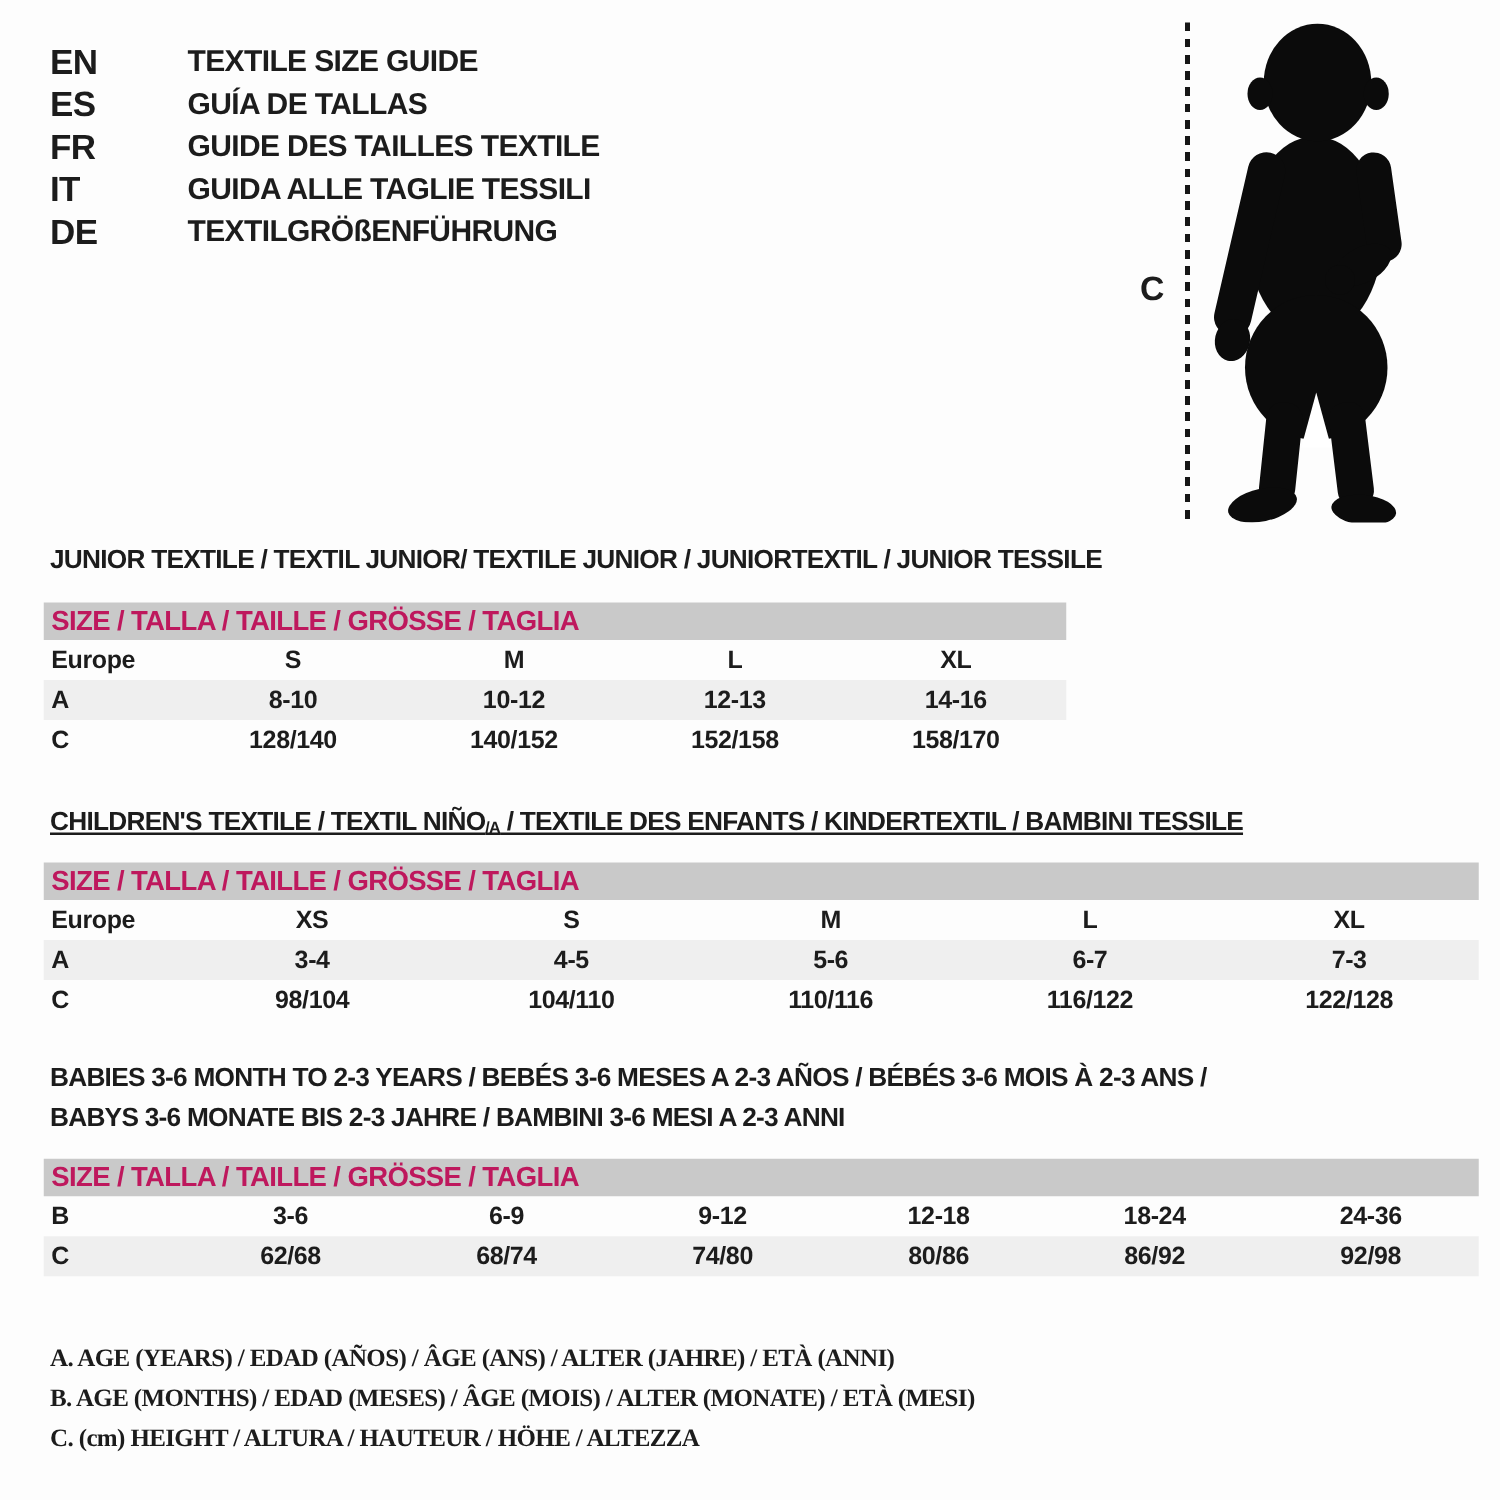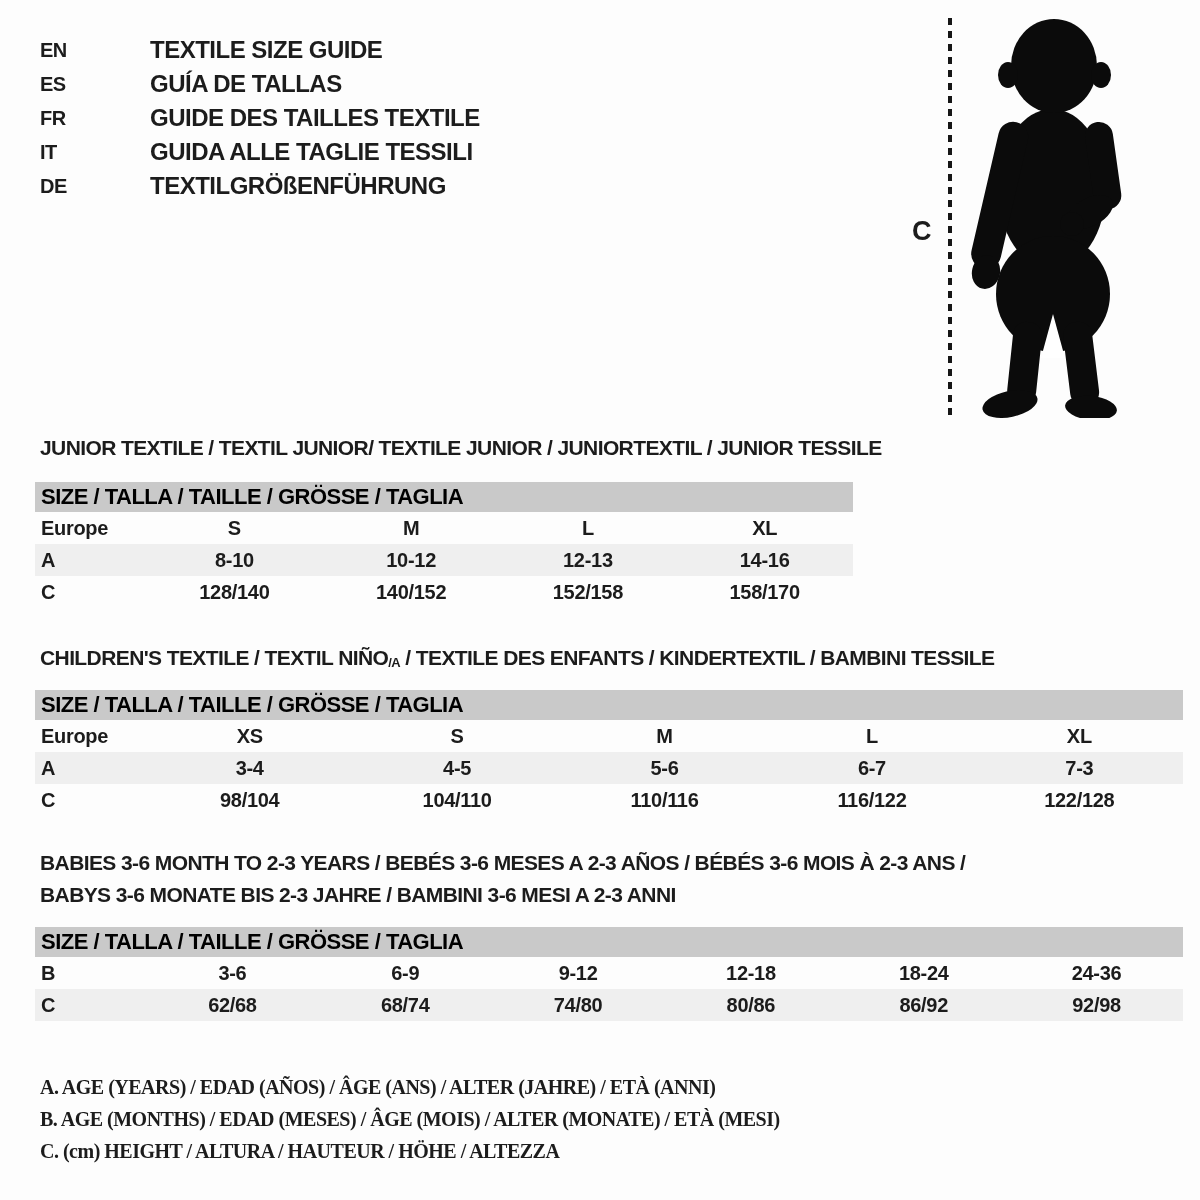--- a/index.html
+++ b/index.html
@@ -10,21 +10,21 @@
     font-weight: bold;
     color: #1c1c1c;
     position: relative;
     overflow: hidden;
   }
   .page { position: absolute; inset: 0; background: #fdfdfd; }
 
   
   .lang-block { position: absolute; left: 40px; top: 33px; }
   .lang-row { display: flex; height: 34px; align-items: center; }
-  .lang-code { width: 78px; font-size: 20px; letter-spacing: -0.5px; }
+  .lang-code { width: 78px; font-size: 28px; letter-spacing: -0.5px; }
   .lang-label { font-size: 24px; letter-spacing: -0.5px; white-space: nowrap; margin-left: 32px; }
 
   
   .measure-line {
     position: absolute; left: 948px; top: 18px;
     width: 4px; height: 398px;
     background: repeating-linear-gradient(to bottom, #161616 0 7px, transparent 7px 13px);
   }
   .measure-label {
     position: absolute; left: 912px; top: 216px;
@@ -32,31 +32,31 @@
   }
   .silhouette { position: absolute; left: 962px; top: 14px; width: 178px; height: 404px; }
 
   
   .sec-title {
     position: absolute; left: 40px;
     font-size: 21px; letter-spacing: -0.6px; white-space: nowrap;
   }
   .sec-title .subscr { font-size: 13px; position: relative; bottom: -2px; }
   .title-junior { top: 436px; }
-  .title-children { top: 646px; }
+  .title-children { top: 646px; text-decoration: underline; }
   .title-babies { top: 847px; line-height: 32px; }
 
   
   .size-table { position: absolute; left: 35px; }
   .tbl-junior   { top: 482px; width: 818px; }
   .tbl-children { top: 690px; width: 1148px; }
   .tbl-babies   { top: 927px; width: 1148px; }
   .st-header {
     height: 30px; line-height: 30px;
-    background: #c9c9c9; color: #000000;
+    background: #c9c9c9; color: #be185d;
     font-size: 22px; letter-spacing: -0.5px;
     padding-left: 6px;
   }
   .tr { display: flex; height: 32px; line-height: 32px; font-size: 20px; letter-spacing: -0.3px; }
   .tr.alt { background: #efefef; }
   .td-label { width: 105px; padding-left: 6px; text-align: left; }
   .td { flex: 1; text-align: center; }
 
   
   .legend { position: absolute; left: 40px; top: 1071px; }

